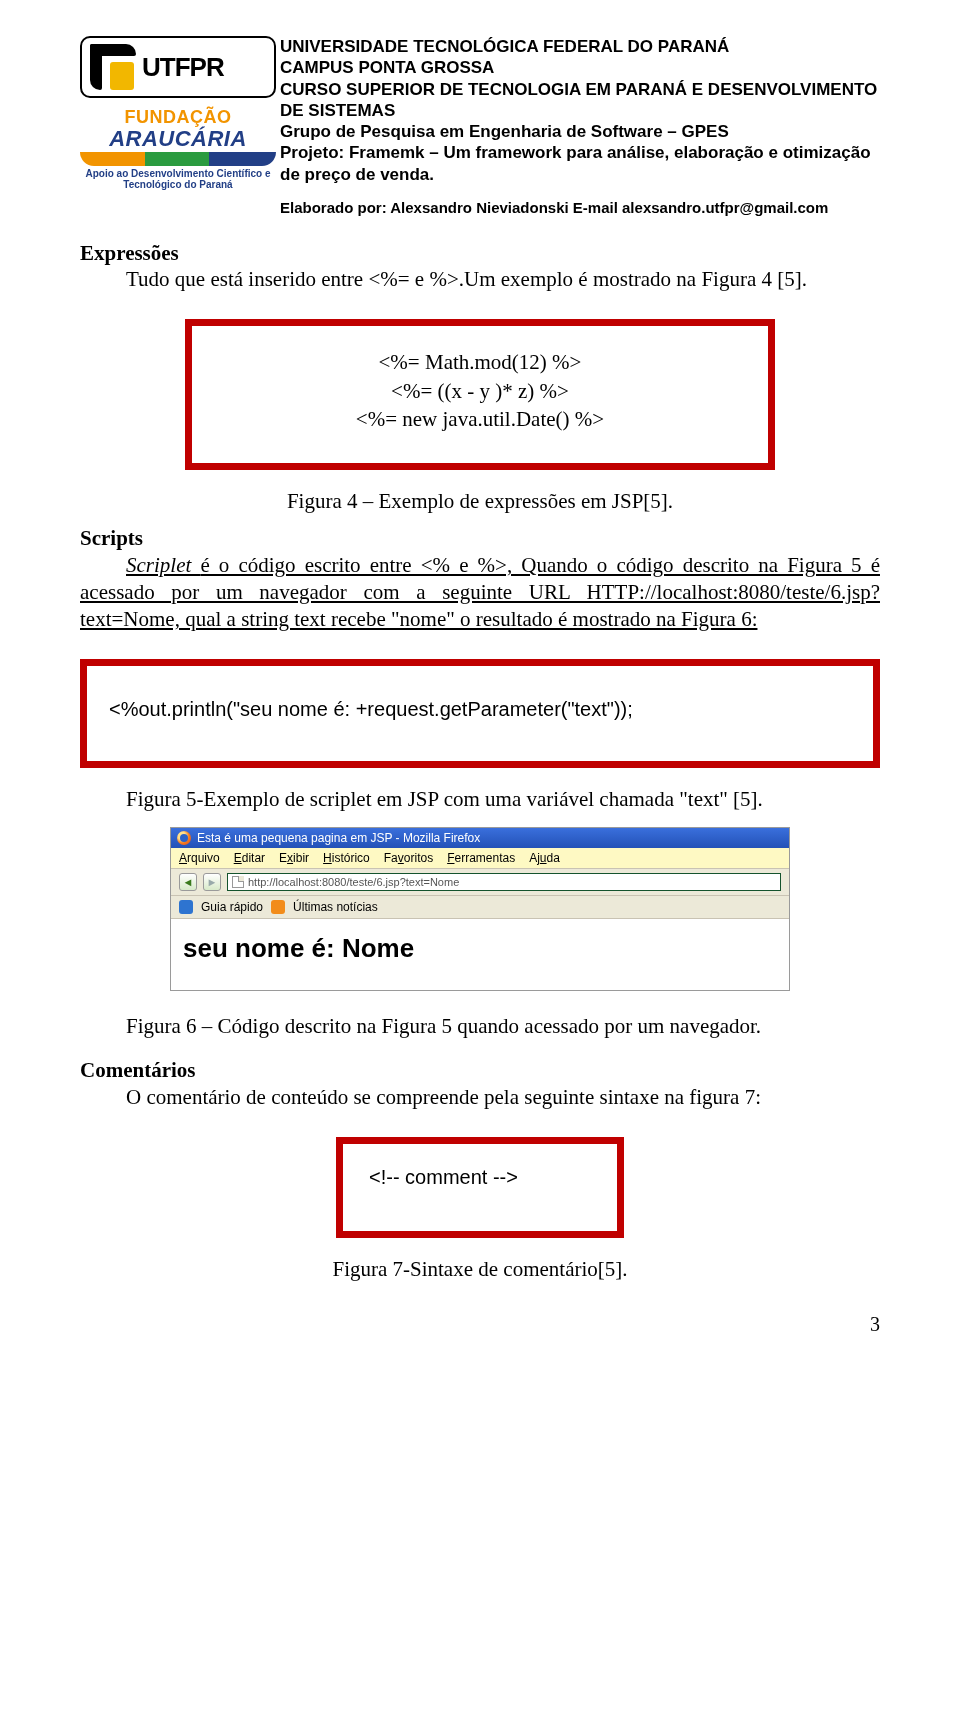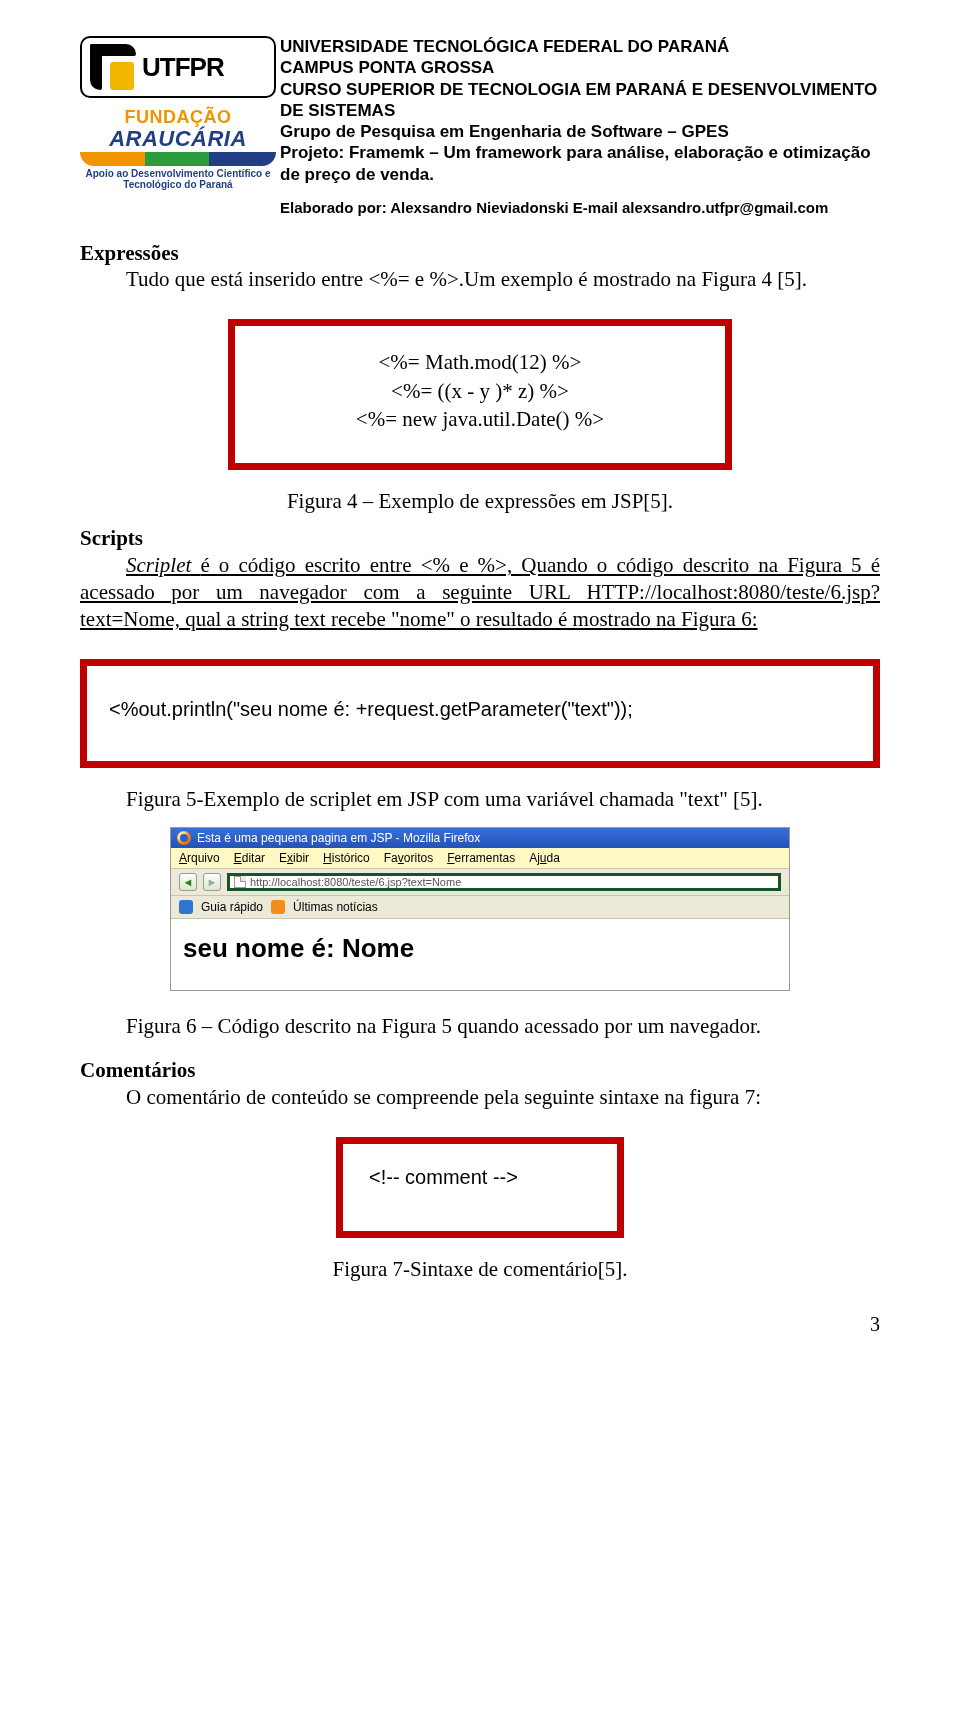--- a/index.html
+++ b/index.html
@@ -70,21 +70,21 @@
   .para { text-align: justify; }
   .indent { text-indent: 46px; }
   .indent2 { padding-left: 46px; }
 
   .code-box {
     border: 7px solid #c00000;
     padding: 22px 18px 30px 18px;
     margin: 26px auto 18px;
     background:#fff;
   }
-  .code-box.small { width: 504px; }
+  .code-box.small { width: 590px; }
   .code-box.smaller { width: 288px; padding: 20px 16px 40px 16px; }
   .code-box.full { width: 100%; padding: 30px 14px 38px 22px; }
   .code-box .ln { font-size: 21px; line-height: 1.35; text-align:center; }
   .code-box.full .ln { text-align:left; font-family: Arial, Helvetica, sans-serif; font-size:20px; }
   .code-box.smaller .ln { text-align:left; font-family: Arial, Helvetica, sans-serif; font-size:20px; padding-left:10px;}
 
   .fig-caption { font-size: 21px; text-align:center; }
   .fig-caption.left { text-align:left; }
 
   
@@ -108,21 +108,21 @@
     background:#fef9c3; padding:3px 8px; display:flex; gap:14px; color:#000;
     border-bottom:1px solid #c9c3b3;
   }
   .menubar span u { text-decoration: underline; }
   .browser .urlrow {
     background:#ece9d8; padding:4px 8px; display:flex; align-items:center; gap:6px;
     border-bottom:1px solid #c9c3b3;
   }
   .arrow-btn { width:18px;height:18px;border:1px solid #9a9a9a;border-radius:3px;background:linear-gradient(#fff,#d8eac9);display:flex;align-items:center;justify-content:center;color:#3a7a1d;font-size:11px;font-weight:bold;}
   .urlfield {
-    flex:1; background:#fff; border:3px solid #14532d; height:18px; display:flex; align-items:center; padding:0 4px; gap:4px;
+    flex:1; background:#fff; border:1px solid #14532d; height:18px; display:flex; align-items:center; padding:0 4px; gap:4px;
     font-size:11px; color:#555;
   }
   .page-icon{width:12px;height:12px;background:#fff;border:1px solid #999;position:relative;}
   .page-icon::after{content:"";position:absolute;right:-1px;top:-1px;width:5px;height:5px;background:#ece9d8;border-left:1px solid #999;border-bottom:1px solid #999;}
   .browser .bmrow {
     background:#ece9d8; padding:4px 8px; display:flex; align-items:center; gap:8px;
     border-bottom:1px solid #c9c3b3;
   }
   .bm-icon{width:14px;height:14px;border-radius:3px;}
   .bm-blue{background:#2e74d0;}

